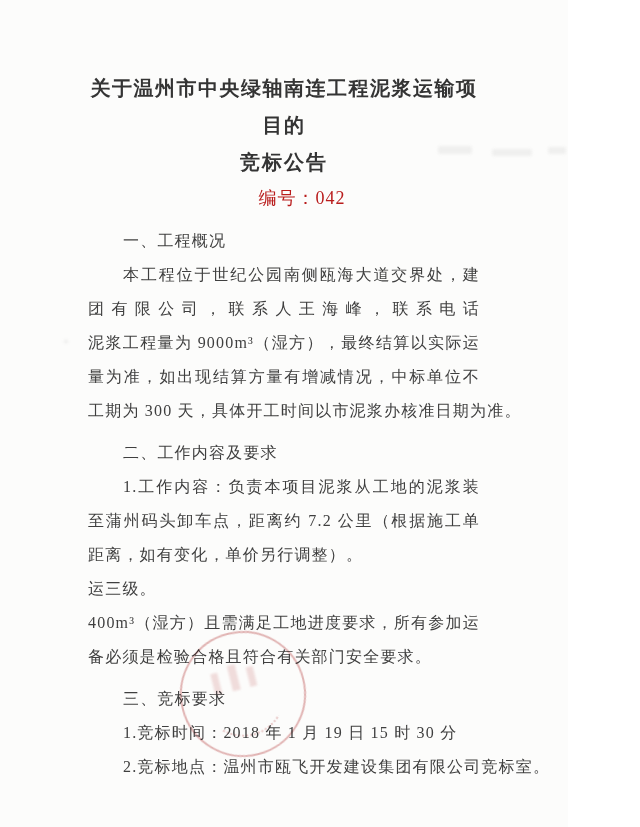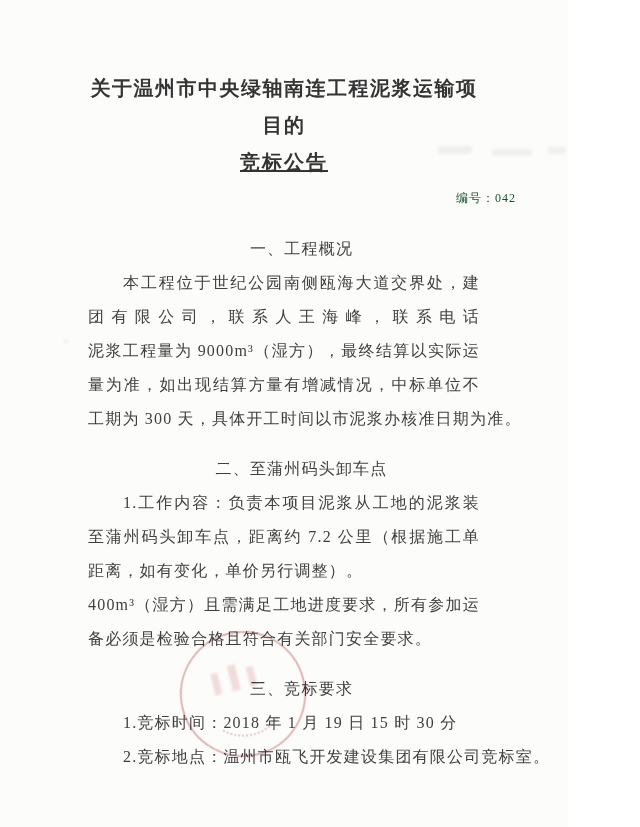--- a/index.html
+++ b/index.html
@@ -17,45 +17,45 @@
   }
   .title{
     margin-top:70px;
     text-align:center;
     font-size:20px;
     font-weight:700;
     letter-spacing:1.5px;
     line-height:37px;
     color:#343434;
   }
-  .title .t2{letter-spacing:2px;text-decoration:underline;}
+  .title .t2{letter-spacing:2px;}
   .doc-number{
-    text-align:right;
+    text-align:center;
     margin-right:-36px;
-    font-size:12px;
+    font-size:18px;
     letter-spacing:1px;
     line-height:35px;
-    color:#14532d;
+    color:#b91c1c;
   }
   .line{
     font-size:16px;
     line-height:34px;
     height:34px;
     letter-spacing:1.2px;
     white-space:nowrap;
     color:#3f3f3f;
   }
   .line.justify{
     text-align:justify;
     text-align-last:justify;
     white-space:normal;
     overflow:hidden;
   }
   .line.indent{ text-indent:35px; }
-  .line.heading{ margin-top:16px;text-align:center; }
+  .line.heading{ margin-top:8px; }
   
   .stamp{
     position:absolute;
     left:180px;top:631px;
     width:122px;height:122px;
     border-radius:50%;
     border:2.5px solid rgba(201,110,110,0.50);
     transform:rotate(-14deg);
     filter:blur(0.7px);
     mix-blend-mode:multiply;
@@ -103,24 +103,25 @@
       <div class="t2">竞标公告</div>
     </div>
     <div class="doc-number">编号：042</div>
     <div id="doc-lines">
         <div class="line indent heading">一、工程概况</div>
         <div class="line justify indent">本工程位于世纪公园南侧瓯海大道交界处，建设单位为</div>
         <div class="line justify">团有限公司，联系人王海峰，联系电话 10028021108，预计</div>
         <div class="line justify">泥浆工程量为 9000m³（湿方），最终结算以实际运输结算方</div>
         <div class="line justify">量为准，如出现结算方量有增减情况，中标单位不得有异议，</div>
         <div class="line">工期为 300 天，具体开工时间以市泥浆办核准日期为准。</div>
-        <div class="line indent heading">二、至蒲州码头卸车点</div>
+        <div class="line indent heading">二、工作内容及要求</div>
         <div class="line justify indent">1.工作内容：负责本项目泥浆从工地的泥浆装车点运输</div>
         <div class="line justify">至蒲州码头卸车点，距离约 7.2 公里（根据施工单位提供的</div>
         <div class="line">距离，如有变化，单价另行调整）。</div>
+        <div class="line">运三级。</div>
         <div class="line justify">400m³（湿方）且需满足工地进度要求，所有参加运输机械设</div>
         <div class="line">备必须是检验合格且符合有关部门安全要求。</div>
         <div class="line indent heading">三、竞标要求</div>
         <div class="line indent">1.竞标时间：2018 年 1 月 19 日 15 时 30 分</div>
         <div class="line indent">2.竞标地点：温州市瓯飞开发建设集团有限公司竞标室。</div>
       </div>
   </div>
 
   <div class="stamp">
     <div class="inner-arc"></div>

